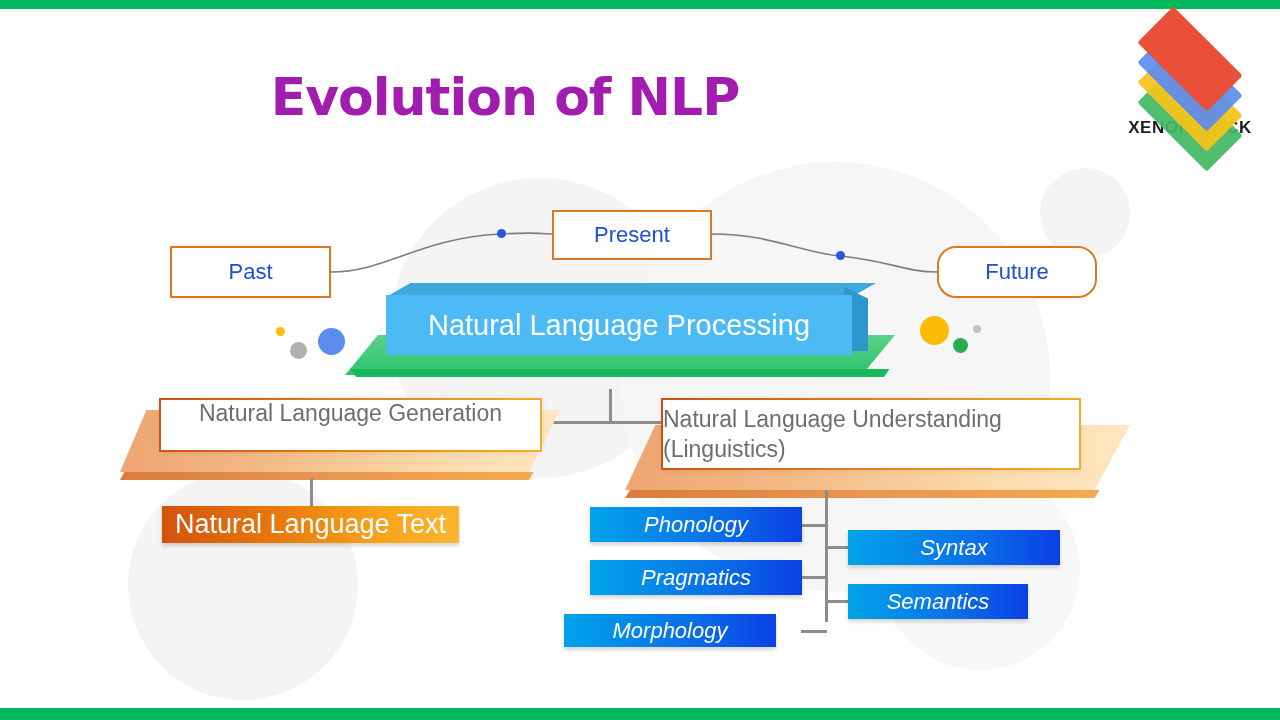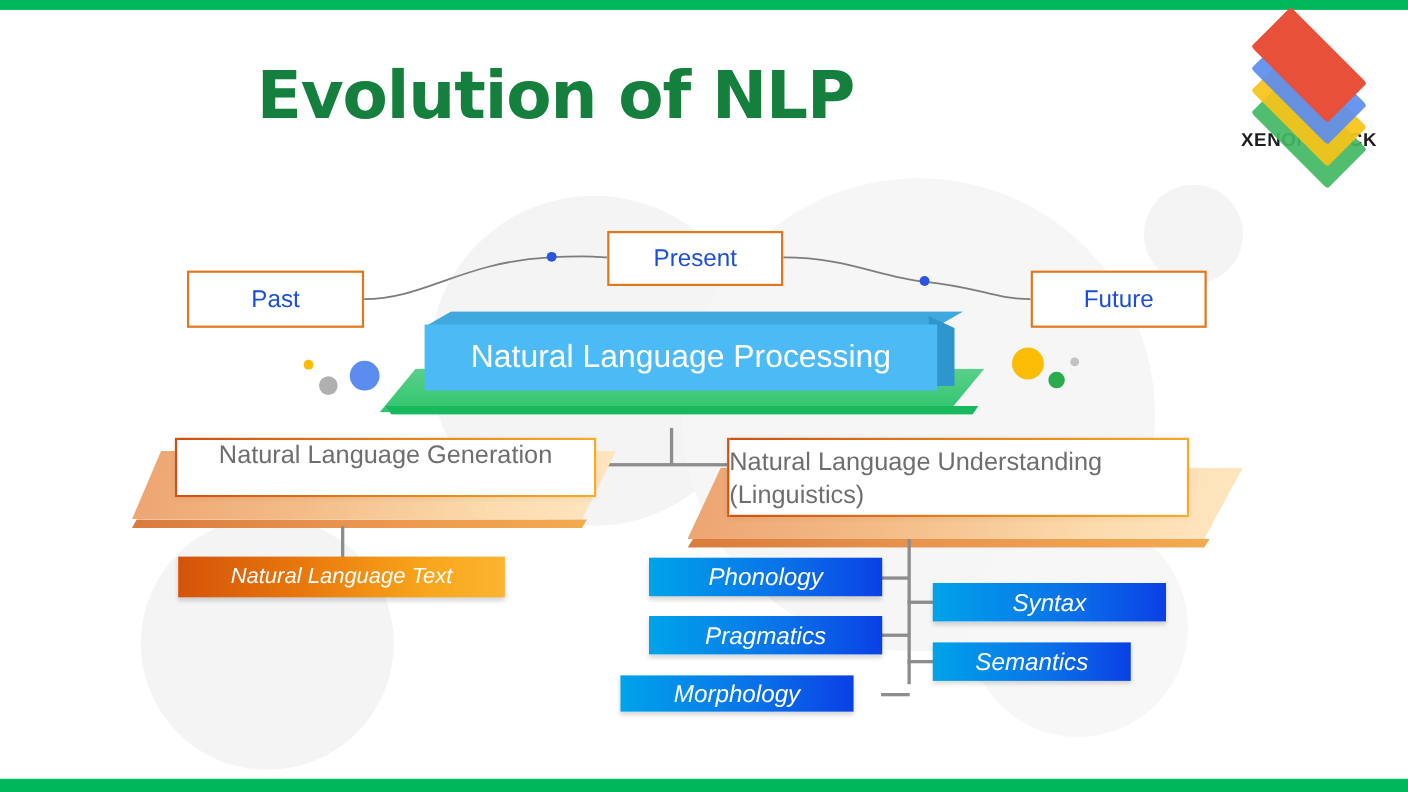--- a/index.html
+++ b/index.html
@@ -76,46 +76,46 @@
     font-size: 17px;
     font-weight: bold;
     letter-spacing: .6px;
     color: #1d1d1f;
     font-family: "Liberation Sans", sans-serif;
   }
 
   
   .title {
     position: absolute;
-    left: 0; top: 56px;
+    left: 0; top: 70px;
     width: 1010px;
     text-align: center;
-    font-size: 60px;
+    font-size: 52px;
     font-weight: bold;
-    color: #15803d;
+    color: #a21caf;
     letter-spacing: -1px;
     font-family: "DejaVu Sans", sans-serif;
     line-height: 1.05;
   }
 
   
   .tl-box {
     position: absolute;
     border: 2px solid #e0761d;
     background: #ffffff;
     color: #1d4ed8;
     font-size: 22px;
     display: flex;
     align-items: center;
     justify-content: center;
     box-sizing: border-box;
   }
   .tl-past    { left: 170px; top: 246px; width: 161px; height: 52px; }
   .tl-present { left: 552px; top: 210px; width: 160px; height: 50px; }
-  .tl-future  { left: 937px; top: 246px; width: 160px; height: 52px; }
+  .tl-future  { left: 937px; top: 246px; width: 160px; height: 52px; border-radius: 19px; }
 
   .tl-dot {
     position: absolute;
     width: 9px; height: 9px;
     border-radius: 50%;
     background: #2a55e0;
   }
   .dot-a { left: 497px; top: 229px; }
   .dot-b { left: 836px; top: 251px; }
 
@@ -250,22 +250,21 @@
     position: absolute;
     display: flex;
     align-items: center;
     justify-content: center;
     color: #ffffff;
     box-sizing: border-box;
     box-shadow: 0 3px 4px rgba(0,0,0,.16);
   }
   .bar-orange {
     background: linear-gradient(90deg, #d4530a 0%, #e8780d 38%, #f8a51b 75%, #fbb531 100%);
-    font-size: 20px;
-    font-style: italic;
+    font-size: 27px;
   }
   .bar-blue {
     background: linear-gradient(90deg, #00a3ea 0%, #0a6fe8 60%, #0b40e5 100%);
     font-size: 22px;
     font-style: italic;
   }
   .b-nlt  { left: 162px; top: 506px; width: 297px; height: 37px; }
   .b-phon { left: 590px; top: 507px; width: 212px; height: 35px; }
   .b-prag { left: 590px; top: 560px; width: 212px; height: 35px; }
   .b-morp { left: 564px; top: 614px; width: 212px; height: 33px; }

